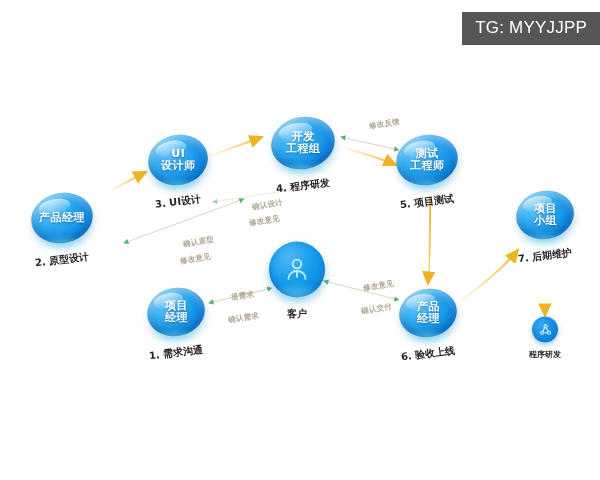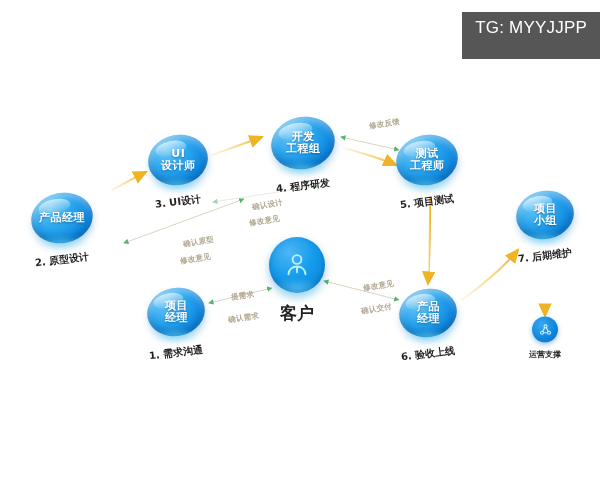--- a/index.html
+++ b/index.html
@@ -71,21 +71,21 @@
     box-shadow:0 4px 9px rgba(12,120,200,.40), inset 0 -3px 6px rgba(5,70,130,.35);
     display:flex;align-items:center;justify-content:center;
     position:relative;
   }
   .cring .glow2{
     position:absolute;left:50%;top:74%;transform:translate(-50%,0);
     width:96%;height:40%;border-radius:50%;
     background:radial-gradient(ellipse at 50% 50%, rgba(150,240,255,.45) 0%, rgba(150,240,255,0) 70%);
     filter:blur(2px);
   }
-  .cname{margin-top:9px;font-size:17px;font-weight:bold;color:#231f20;white-space:nowrap;}
+  .cname{margin-top:9px;font-size:10px;font-weight:bold;color:#231f20;white-space:nowrap;}
 
   
   .inode{position:absolute;transform:translate(-50%,-50%);text-align:center;}
   .idisc{
     width:26px;height:26px;border-radius:50%;
     background:radial-gradient(circle at 36% 30%, #36a9f0 0%, #0f84dd 60%, #0a6fc2 100%);
     display:flex;align-items:center;justify-content:center;margin:0 auto;
     box-shadow:0 2px 5px rgba(10,110,190,.4);
   }
   .iname{margin-top:6px;font-size:8px;font-weight:bold;color:#231f20;white-space:nowrap;}
@@ -100,21 +100,21 @@
     opacity:.78;
     font-weight:bold;
     letter-spacing:.3px;
   }
 
   
   .tgbadge{
     position:absolute;right:0px;top:12px;
     background:#565656;color:#ffffff;
     font-family:"Liberation Sans",sans-serif;
-    font-size:17px;padding:6px 13px 21px 13px;
+    font-size:17px;padding:6px 13px 7px 13px;
     letter-spacing:.2px;
   }
   .wm{
     position:absolute;left:0px;bottom:12px;
     background:#565656;color:#ffffff;
     font-family:"Liberation Sans",sans-serif;
     font-size:16px;padding:7px 14px 8px 14px;
     letter-spacing:.1px;
   }
 </style>
@@ -230,21 +230,21 @@
 
   <div class="inode" id="opsNode" style="left: 545px; top: 338px;">
     <div class="idisc">
       <svg width="15" height="15" viewBox="0 0 24 24" fill="none" stroke="#cdefff" stroke-width="1.8" stroke-linecap="round">
         <circle cx="12" cy="6.2" r="2.4"></circle>
         <circle cx="6.4" cy="16.4" r="2.4"></circle>
         <circle cx="17.6" cy="16.4" r="2.4"></circle>
         <path d="M10.6 8.4 7.6 14.2M13.4 8.4l3 5.8M8.9 16.4h6.2"></path>
       </svg>
     </div>
-    <div class="iname">运营支撑</div>
+    <div class="iname">程序研发</div>
   </div>
 
   <div id="edgeLabelLayer">
       <div class="elab" style="left: 369px; top: 119px; transform: rotate(-9deg);">修改反馈</div>
       <div class="elab" style="left: 252px; top: 200px; transform: rotate(-9deg);">确认设计</div>
       <div class="elab" style="left: 249px; top: 216px; transform: rotate(-9deg);">修改意见</div>
       <div class="elab" style="left: 183px; top: 237px; transform: rotate(-9deg);">确认原型</div>
       <div class="elab" style="left: 180px; top: 254px; transform: rotate(-9deg);">修改意见</div>
       <div class="elab" style="left: 231px; top: 291px; transform: rotate(-8deg);">提需求</div>
       <div class="elab" style="left: 228px; top: 313px; transform: rotate(-8deg);">确认需求</div>

